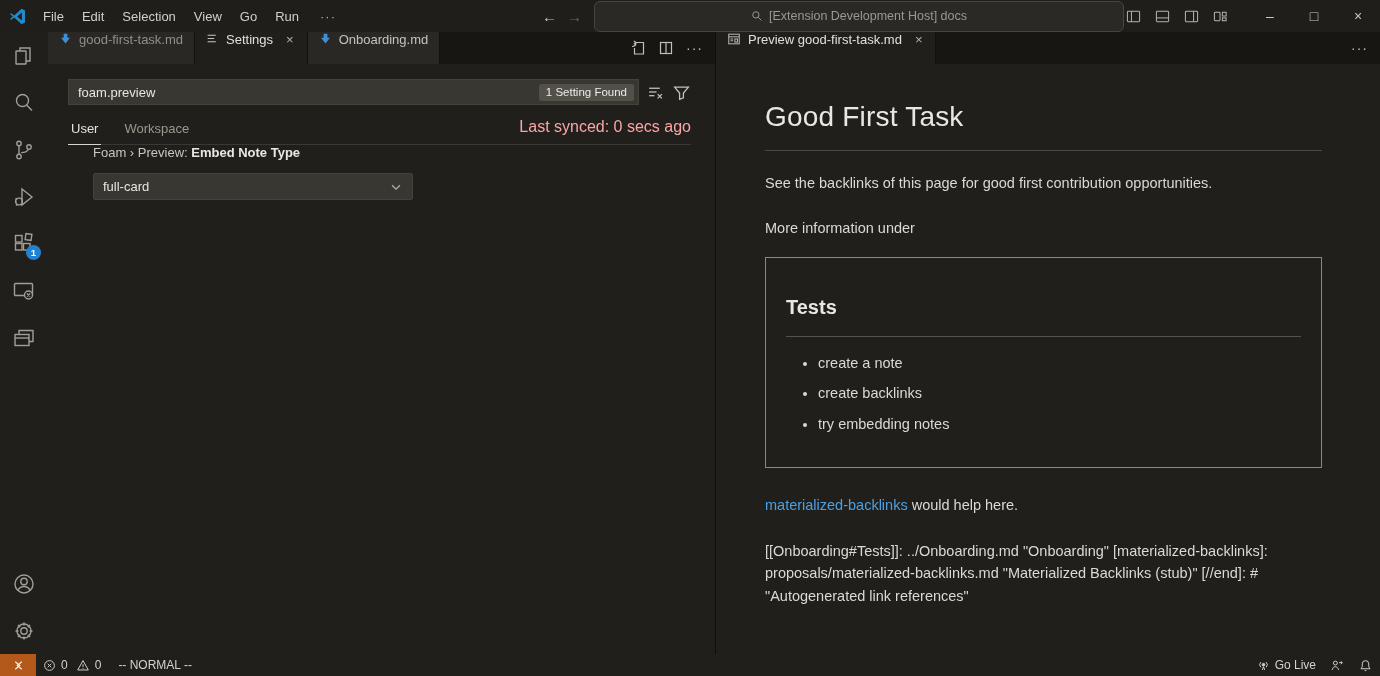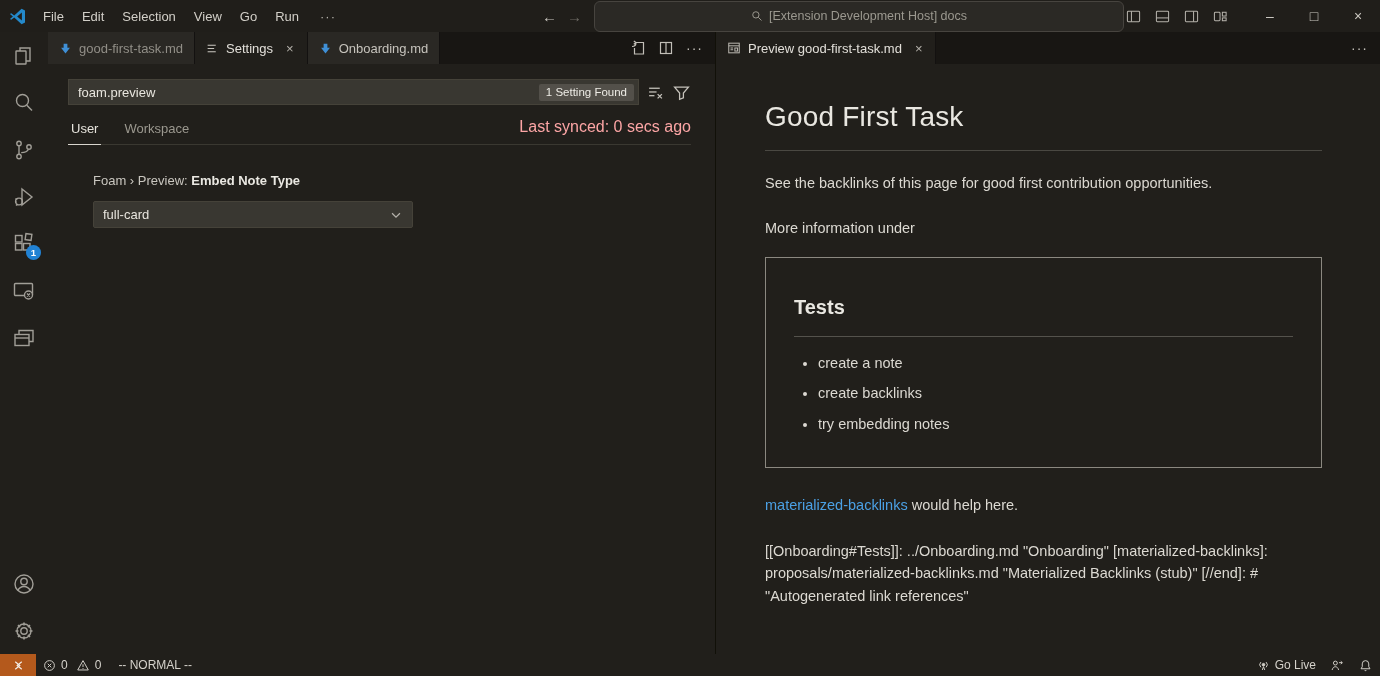--- a/index.html
+++ b/index.html
@@ -43,56 +43,56 @@
   .ab-badge {
     position:absolute; right:7px; bottom:7px; min-width:15px; height:15px; border-radius:50%;
     background:#2182d4; color:#fff; font-size:9.5px; display:flex; align-items:center; justify-content:center;
     font-weight:700;
   }
 
   .group-left  { width:668px; flex:0 0 668px; display:flex; flex-direction:column; border-right:1px solid #111008; }
   .group-right { flex:1; display:flex; flex-direction:column; }
 
   .tabstrip { height:32px; flex:0 0 32px; background:#181613; display:flex; align-items:stretch; }
-  .tab { display:flex; align-items:center; gap:7px; padding:0 11px; font-size:13px;
+  .tab { display:flex; align-items:flex-start; gap:7px; padding:0 11px; font-size:13px;
          background:#2a2824; color:#9c9992; border-right:1px solid #131110; white-space:nowrap; }
   .tab.active { background:#211f1b; color:#e2dfd9; }
   .tab.bright { color:#c6c3bc; }
   .tab-close { font-size:13px; color:#b5b2ab; margin-left:4px; padding:0 2px; }
   .editor-actions { margin-left:auto; display:flex; align-items:center; gap:12px; padding-right:12px; color:#c2bfb8; }
   .more-dots { font-size:14px; letter-spacing:1px; color:#c2bfb8; }
 
   
   .settings-body { flex:1; background:#211f1b; padding:15px 24px 0 20px; }
   .search-row { display:flex; align-items:center; gap:7px; }
   .search-input { flex:1; height:26px; background:#393731; border:1px solid #454239;
                   display:flex; align-items:center; padding:0 4px 0 9px; font-size:13px; color:#e8e5de; }
   .count-badge { margin-left:auto; background:#53504a; color:#edebe5; font-size:11.5px;
                  padding:2.5px 7px; border-radius:2px; white-space:nowrap; }
   .search-action { color:#c5c2bb; padding:1px; }
   .scope-row { display:flex; align-items:flex-end; margin-top:8px; border-bottom:1px solid #3a3831; height:32px; }
   .scope-tab { font-size:13px; color:#9b988f; padding:0 3px 8px; margin-right:20px; }
   .scope-tab.active { color:#e6e3dc; border-bottom:1px solid #d8d5ce; margin-bottom:-1px; }
   .last-synced { margin-left:auto; font-size:16px; color:#fca5a5; padding-bottom:8px; }
-  .setting { margin-top:28px; padding-left:25px; }
+  .setting { padding-left:25px; }
   .setting-title { font-size:13px; color:#c9c6bf; }
   .setting-title .sname { color:#eae8e2; font-weight:700; }
   .dropdown { margin-top:13px; width:320px; height:27px; background:#393731; border:1px solid #454239;
               border-radius:2px; display:flex; align-items:center; padding:0 9px; font-size:13px; color:#e8e5de;justify-content:center; }
   .dropdown .chev { margin-left:auto; color:#b5b2ab; }
 
   
   .preview { flex:1; background:#211f1b; padding:18px 58px 0 49px; font-size:14.5px;
              color:#dcd9d2; line-height:1.5; overflow:hidden; }
   .preview h1 { font-size:28px; font-weight:400; color:#e9e7e1; margin:14px 0 0;
                 padding-bottom:12px; border-bottom:1px solid #4a4842; letter-spacing:0.2px; }
   .p1 { margin-top:22px; }
   .p2 { margin-top:23px; }
   .note-card { margin-top:17px; border:1px solid #8b8880; padding:8px 12px 22px; }
-  .note-card h2 { font-size:20px; font-weight:700; color:#e9e7e1; margin:26px 16px 0;
+  .note-card h2 { font-size:20px; font-weight:700; color:#e9e7e1; margin:26px 8px 0;
                   padding-bottom:14px; border-bottom:1px solid #54524c; }
   .note-card ul { margin:16px 0 0; padding-left:40px; }
   .note-card li { margin-bottom:9px; }
   .link-line { margin-top:27px; }
   .md-link { color:#4ba0e4; text-decoration:none; cursor:pointer; }
   .refs { margin-top:23px; line-height:1.58; }
 
   
   .statusbar { height:22px; flex:0 0 22px; background:#211f1b; display:flex; align-items:center;
                font-size:12px; color:#d5d2cb; }

